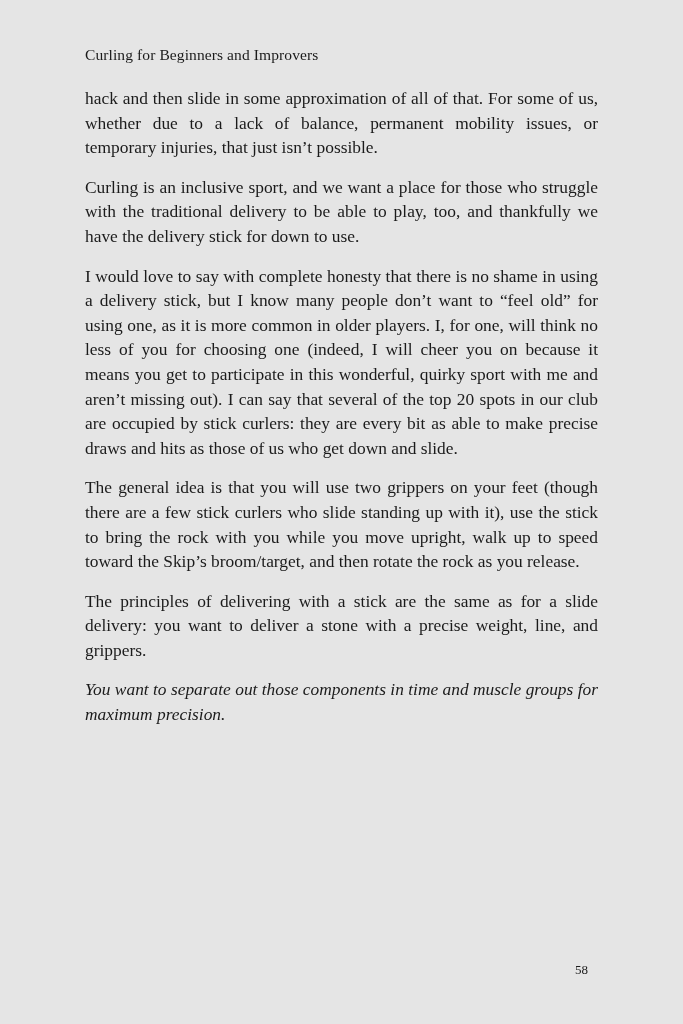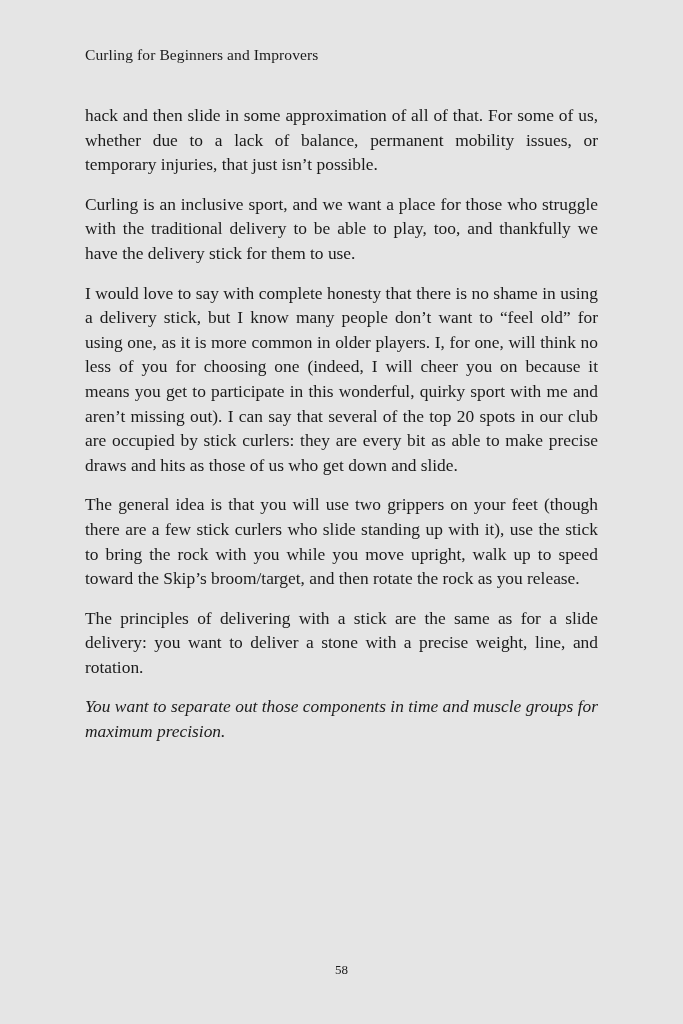--- a/index.html
+++ b/index.html
@@ -29,21 +29,21 @@
     line-height: 20px;
     letter-spacing: 0.1px;
     color: #1b1b1b;
     text-align: left;
     white-space: nowrap;
   }
 
   .body-column {
     position: absolute;
     left: 85px;
-    top: 103px;
+    top: 86px;
     width: 513px;
   }
 
   .body-column p {
     margin: 0 0 15px 0;
     font-size: 17.4px;
     line-height: 24.6px;
     text-align: justify;
     text-justify: inter-word;
     color: #1b1b1b;
@@ -51,40 +51,40 @@
     -webkit-hyphens: none;
   }
 
   .body-column p:last-child {
     margin-bottom: 0;
     font-style: italic;
   }
 
   .folio {
     position: absolute;
-    left: 85px;
+    left: 75px;
     top: 962px;
     width: 513px;
-    text-align: center;
+    text-align: right;
     font-size: 13px;
     line-height: 16px;
     color: #1b1b1b;
   }
 </style>
 </head>
 <body>
 
 <div class="page">
 
   <div class="running-head">Curling for Beginners and Improvers</div>
 
   <div class="body-column">
     <p>hack and then slide in some approximation of all of that. For some of us, whether due to a lack of balance, permanent mobility issues, or temporary injuries, that just isn’t possible.</p>
-    <p>Curling is an inclusive sport, and we want a place for those who struggle with the traditional delivery to be able to play, too, and thankfully we have the delivery stick for them to use.</p>
+    <p>Curling is an inclusive sport, and we want a place for those who struggle with the traditional delivery to be able to play, too, and thankfully we have the delivery stick for down to use.</p>
     <p>I would love to say with complete honesty that there is no shame in using a delivery stick, but I know many people don’t want to “feel old” for using one, as it is more common in older players. I, for one, will think no less of you for choosing one (indeed, I will cheer you on because it means you get to participate in this wonderful, quirky sport with me and aren’t missing out). I can say that several of the top 20 spots in our club are occupied by stick curlers: they are every bit as able to make precise draws and hits as those of us who get down and slide.</p>
     <p>The general idea is that you will use two grippers on your feet (though there are a few stick curlers who slide standing up with it), use the stick to bring the rock with you while you move upright, walk up to speed toward the Skip’s broom/target, and then rotate the rock as you release.</p>
-    <p>The principles of delivering with a stick are the same as for a slide delivery: you want to deliver a stone with a precise weight, line, and rotation.</p>
+    <p>The principles of delivering with a stick are the same as for a slide delivery: you want to deliver a stone with a precise weight, line, and grippers.</p>
     <p>You want to separate out those components in time and muscle groups for maximum precision.</p>
   </div>
 
   <div class="folio">58</div>
 
 </div>
 
 </body></html>

